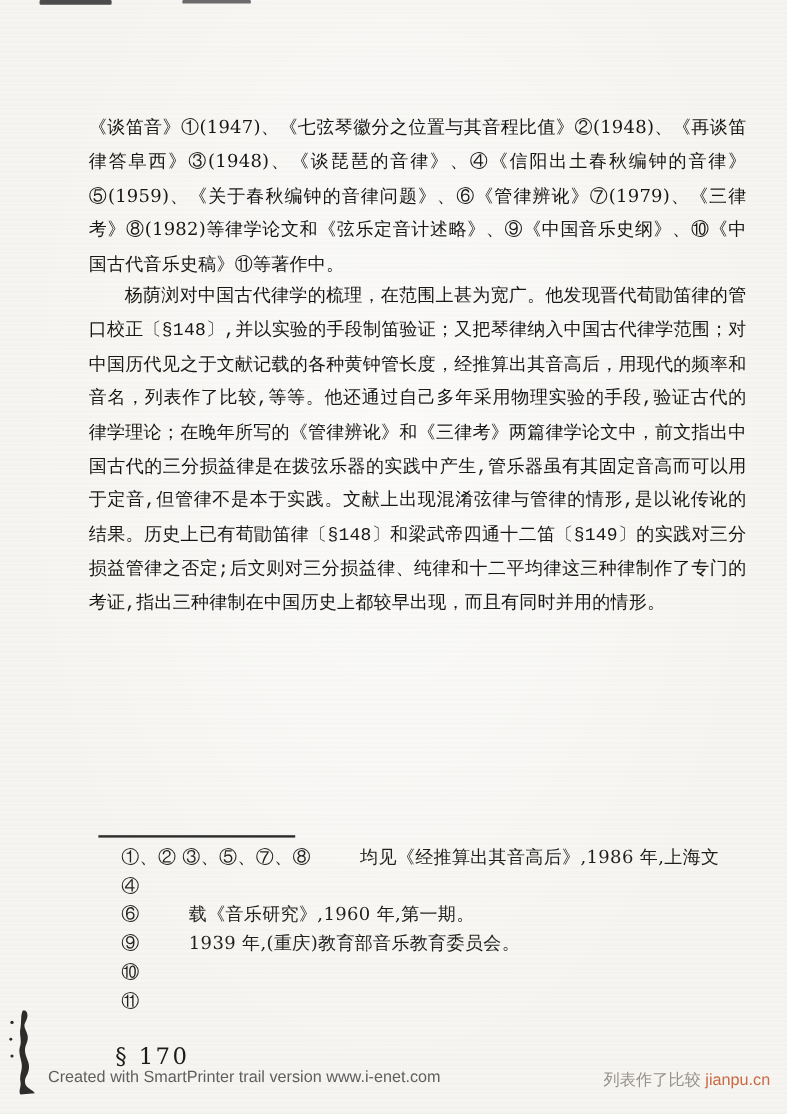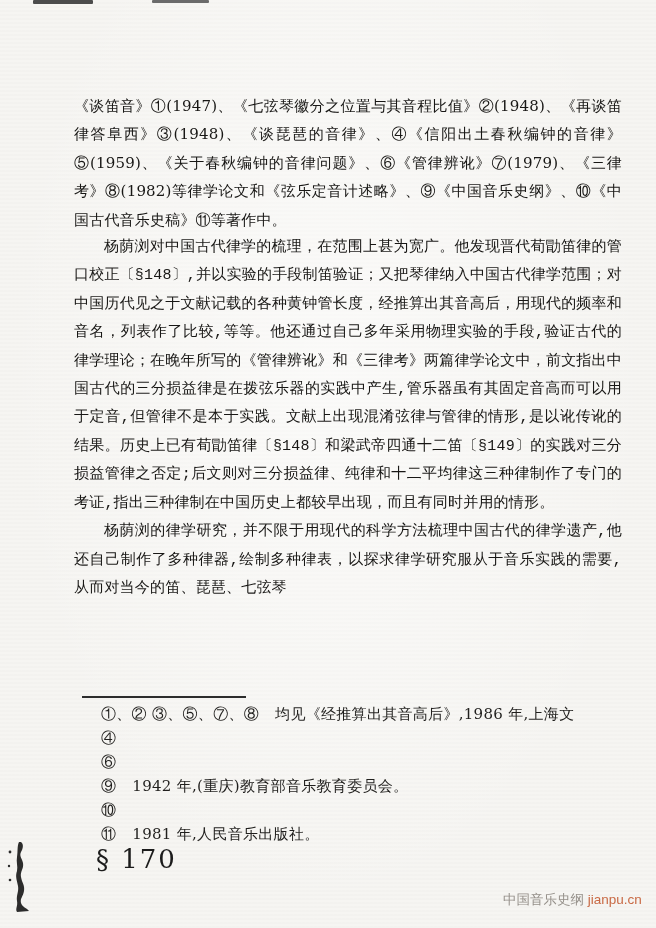--- a/index.html
+++ b/index.html
@@ -40,27 +40,27 @@
     position:absolute;left:82px;top:696px;width:164px;height:2px;
     background:#2c2c2c;
   }
 
   
   .footnotes{
     position:absolute;left:101px;top:702px;width:500px;
     font-size:15px;line-height:24px;color:#201f1d;
     letter-spacing:.3px;
   }
-  .fn-row{display:flex;align-items:flex-end;white-space:nowrap;}
+  .fn-row{display:flex;align-items:flex-end;white-space:nowrap;gap:25px;}
   .fn-marker{flex:none;margin-right:16px;}
   .fn-text{flex:none;}
 
   .page-number{
-    position:absolute;left:96px;top:844px;
-    font-size:26px;color:#1c1c1c;letter-spacing:2px;
+    position:absolute;left:96px;top:870px;
+    font-size:19px;color:#1c1c1c;letter-spacing:2px;
   }
 
   
   .ink-blot{position:absolute;left:5px;top:840px;}
 
   
   .wm-left{
     position:absolute;left:40px;top:890px;
     font-family:"Liberation Sans","DejaVu Sans",sans-serif;
     font-size:13.5px;color:#5f5f5f;
@@ -76,57 +76,57 @@
 <body>
 
 <div class="page">
 
   <div class="artifact bar1"></div>
   <div class="artifact bar2"></div>
 
   <main class="body-text">
     <p class="para">《谈笛音》①(1947)、《七弦琴徽分之位置与其音程比值》②(1948)、《再谈笛律答阜西》③(1948)、《谈琵琶的音律》、④《信阳出土春秋编钟的音律》⑤(1959)、《关于春秋编钟的音律问题》、⑥《管律辨讹》⑦(1979)、《三律考》⑧(1982)等律学论文和《弦乐定音计述略》、⑨《中国音乐史纲》、⑩《中国古代音乐史稿》⑪等著作中。</p>
     <p class="para indent">杨荫浏对中国古代律学的梳理，在范围上甚为宽广。他发现晋代荀勖笛律的管口校正〔§148〕,并以实验的手段制笛验证；又把琴律纳入中国古代律学范围；对中国历代见之于文献记载的各种黄钟管长度，经推算出其音高后，用现代的频率和音名，列表作了比较,等等。他还通过自己多年采用物理实验的手段,验证古代的律学理论；在晚年所写的《管律辨讹》和《三律考》两篇律学论文中，前文指出中国古代的三分损益律是在拨弦乐器的实践中产生,管乐器虽有其固定音高而可以用于定音,但管律不是本于实践。文献上出现混淆弦律与管律的情形,是以讹传讹的结果。历史上已有荀勖笛律〔§148〕和梁武帝四通十二笛〔§149〕的实践对三分损益管律之否定;后文则对三分损益律、纯律和十二平均律这三种律制作了专门的考证,指出三种律制在中国历史上都较早出现，而且有同时并用的情形。</p>
-    <p class="para indent">杨荫浏的律学研究，并不限于用现代的科学方法梳理中国古代的律学遗产,他还自己制作了多种律器,绘制多种律表，以探求律学研究服从于音乐实践的需要,从而对当今的笛、琵琶、七弦琴</p>
   </main>
 
   <div class="fn-sep"></div>
 
   <section class="footnotes">
     <div class="fn-row">
       <span class="fn-marker">①、② ③、⑤、⑦、⑧</span>
       <span class="fn-text">均见《经推算出其音高后》,1986 年,上海文</span>
     </div>
     <div class="fn-row">
       <span class="fn-marker">④</span>
     </div>
     <div class="fn-row">
       <span class="fn-marker">⑥</span>
+      <span class="fn-text">载《音乐研究》,1960 年,第一期。</span>
     </div>
     <div class="fn-row">
       <span class="fn-marker">⑨</span>
-      <span class="fn-text">1942 年,(重庆)教育部音乐教育委员会。</span>
+      <span class="fn-text">1939 年,(重庆)教育部音乐教育委员会。</span>
     </div>
     <div class="fn-row">
       <span class="fn-marker">⑩</span>
     </div>
     <div class="fn-row">
       <span class="fn-marker">⑪</span>
-      <span class="fn-text">1981 年,人民音乐出版社。</span>
     </div>
   </section>
 
   <div class="page-number">§ 170</div>
 
   <svg class="ink-blot" width="34" height="74" viewBox="0 0 34 74">
     <path d="M16,2 C19,4 18,9 16,12 C14,16 17,18 18,23 C19,29 15,31 16,37 C17,43 20,45 19,51 C18,57 15,58 16,63 C17,67 22,68 24,71 L12,72 C10,69 13,66 12,61 C11,55 14,52 13,46 C12,40 10,37 12,31 C13,26 11,22 12,17 C13,11 12,6 14,2 Z" fill="#1b1b1b" opacity="0.92"></path>
     <circle cx="5" cy="12" r="1.4" fill="#2a2a2a"></circle>
     <circle cx="4" cy="26" r="1.2" fill="#2a2a2a"></circle>
     <circle cx="5" cy="40" r="1.3" fill="#2a2a2a"></circle>
   </svg>
 
+  <div class="wm-left">Created with SmartPrinter trail version www.i-enet.com</div>
 
   <div class="wm-right">
-    <span>中国音乐史纲</span>
+    <span>列表作了比较</span>
     <span class="orange">jianpu.cn</span>
   </div>
 
 </div>
 
 </body></html>

